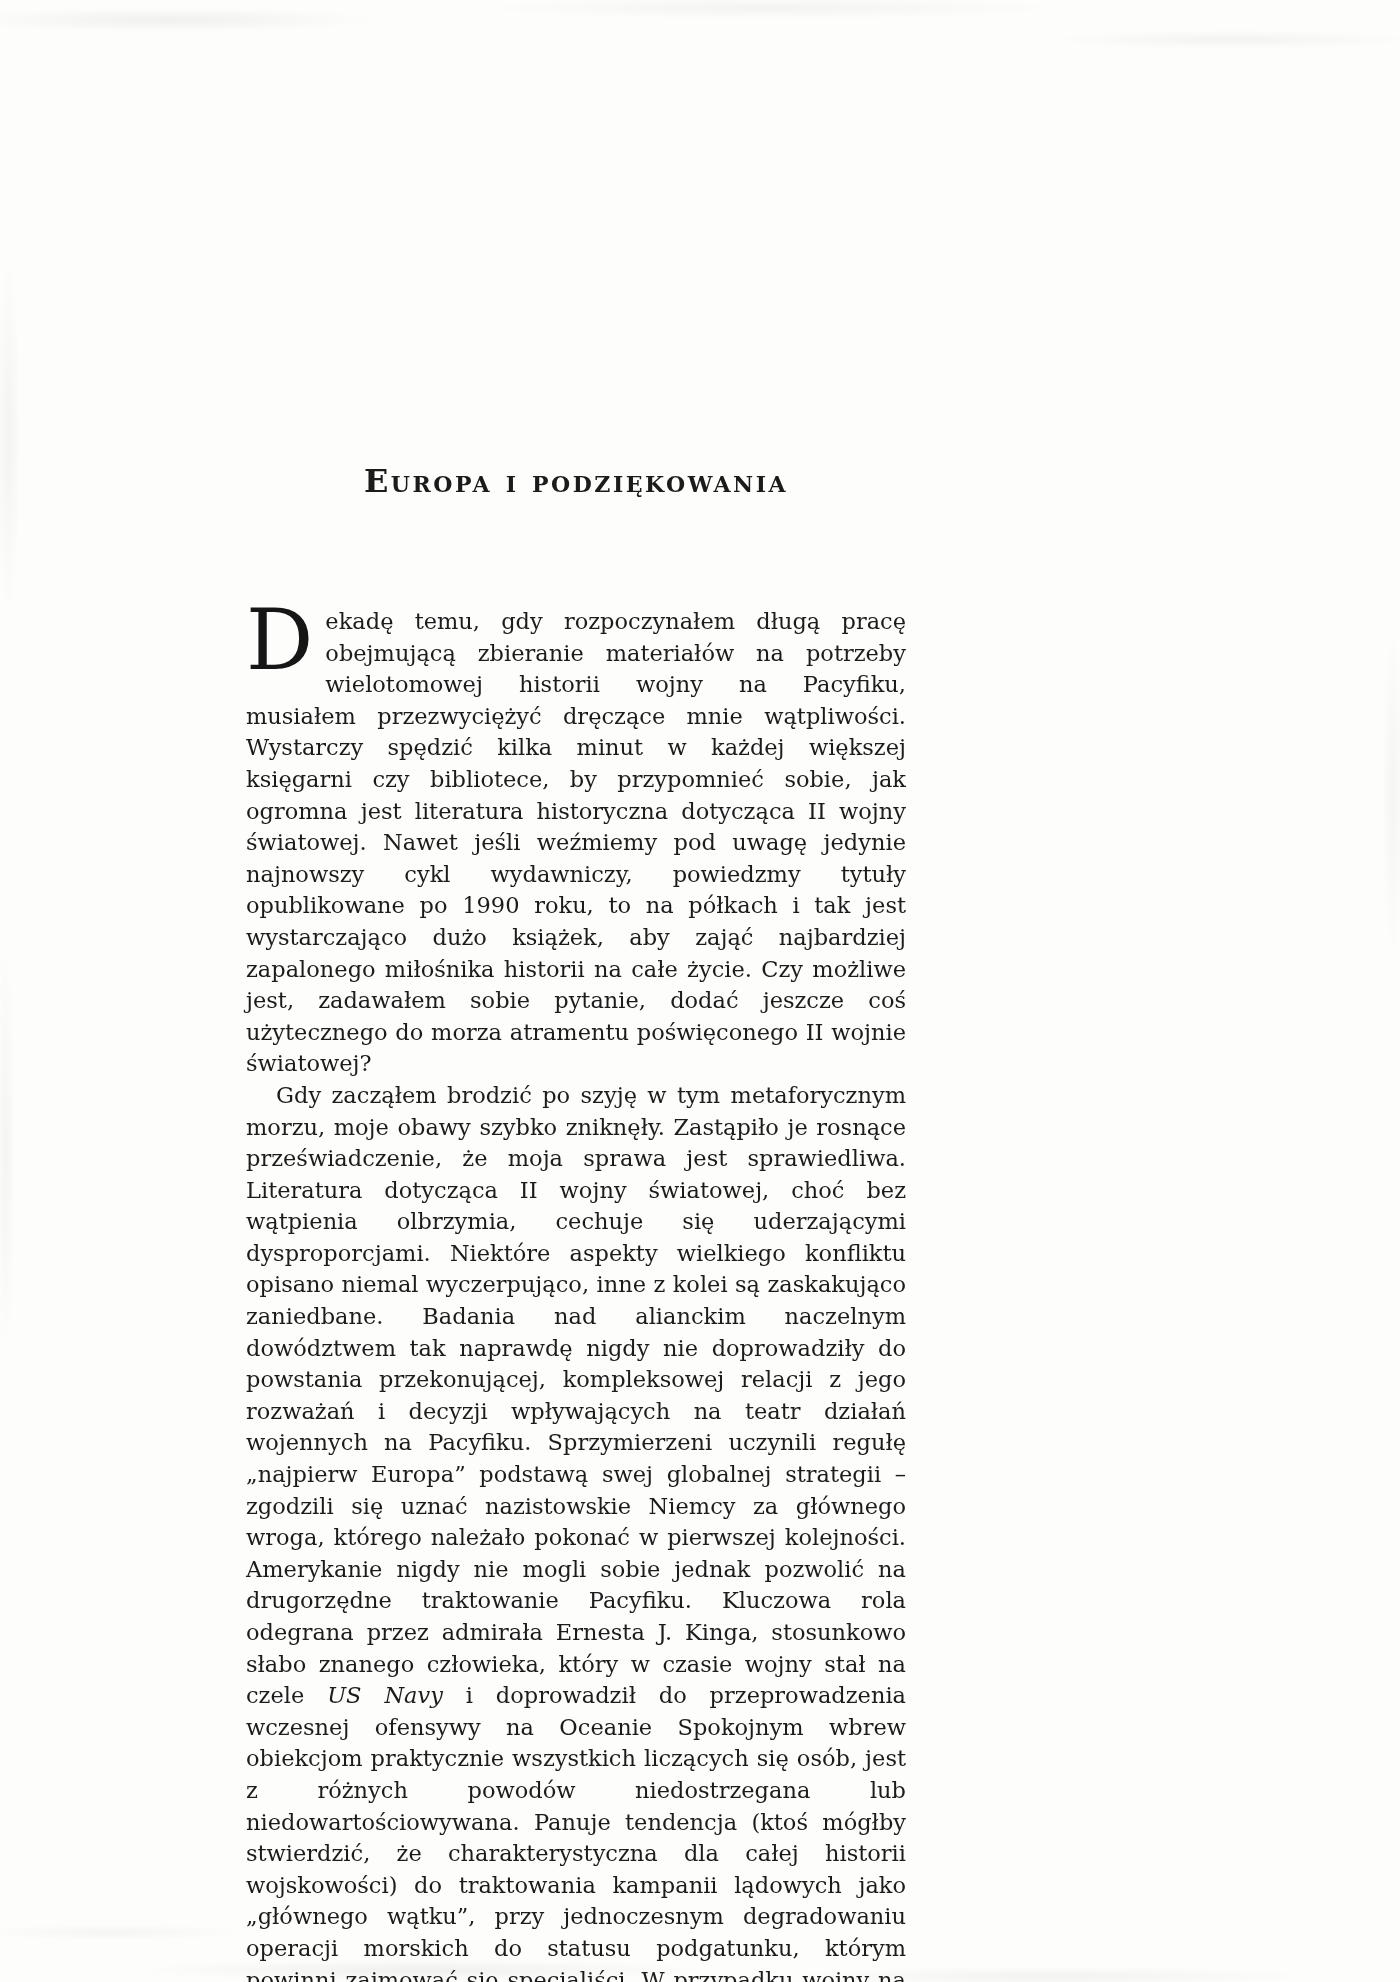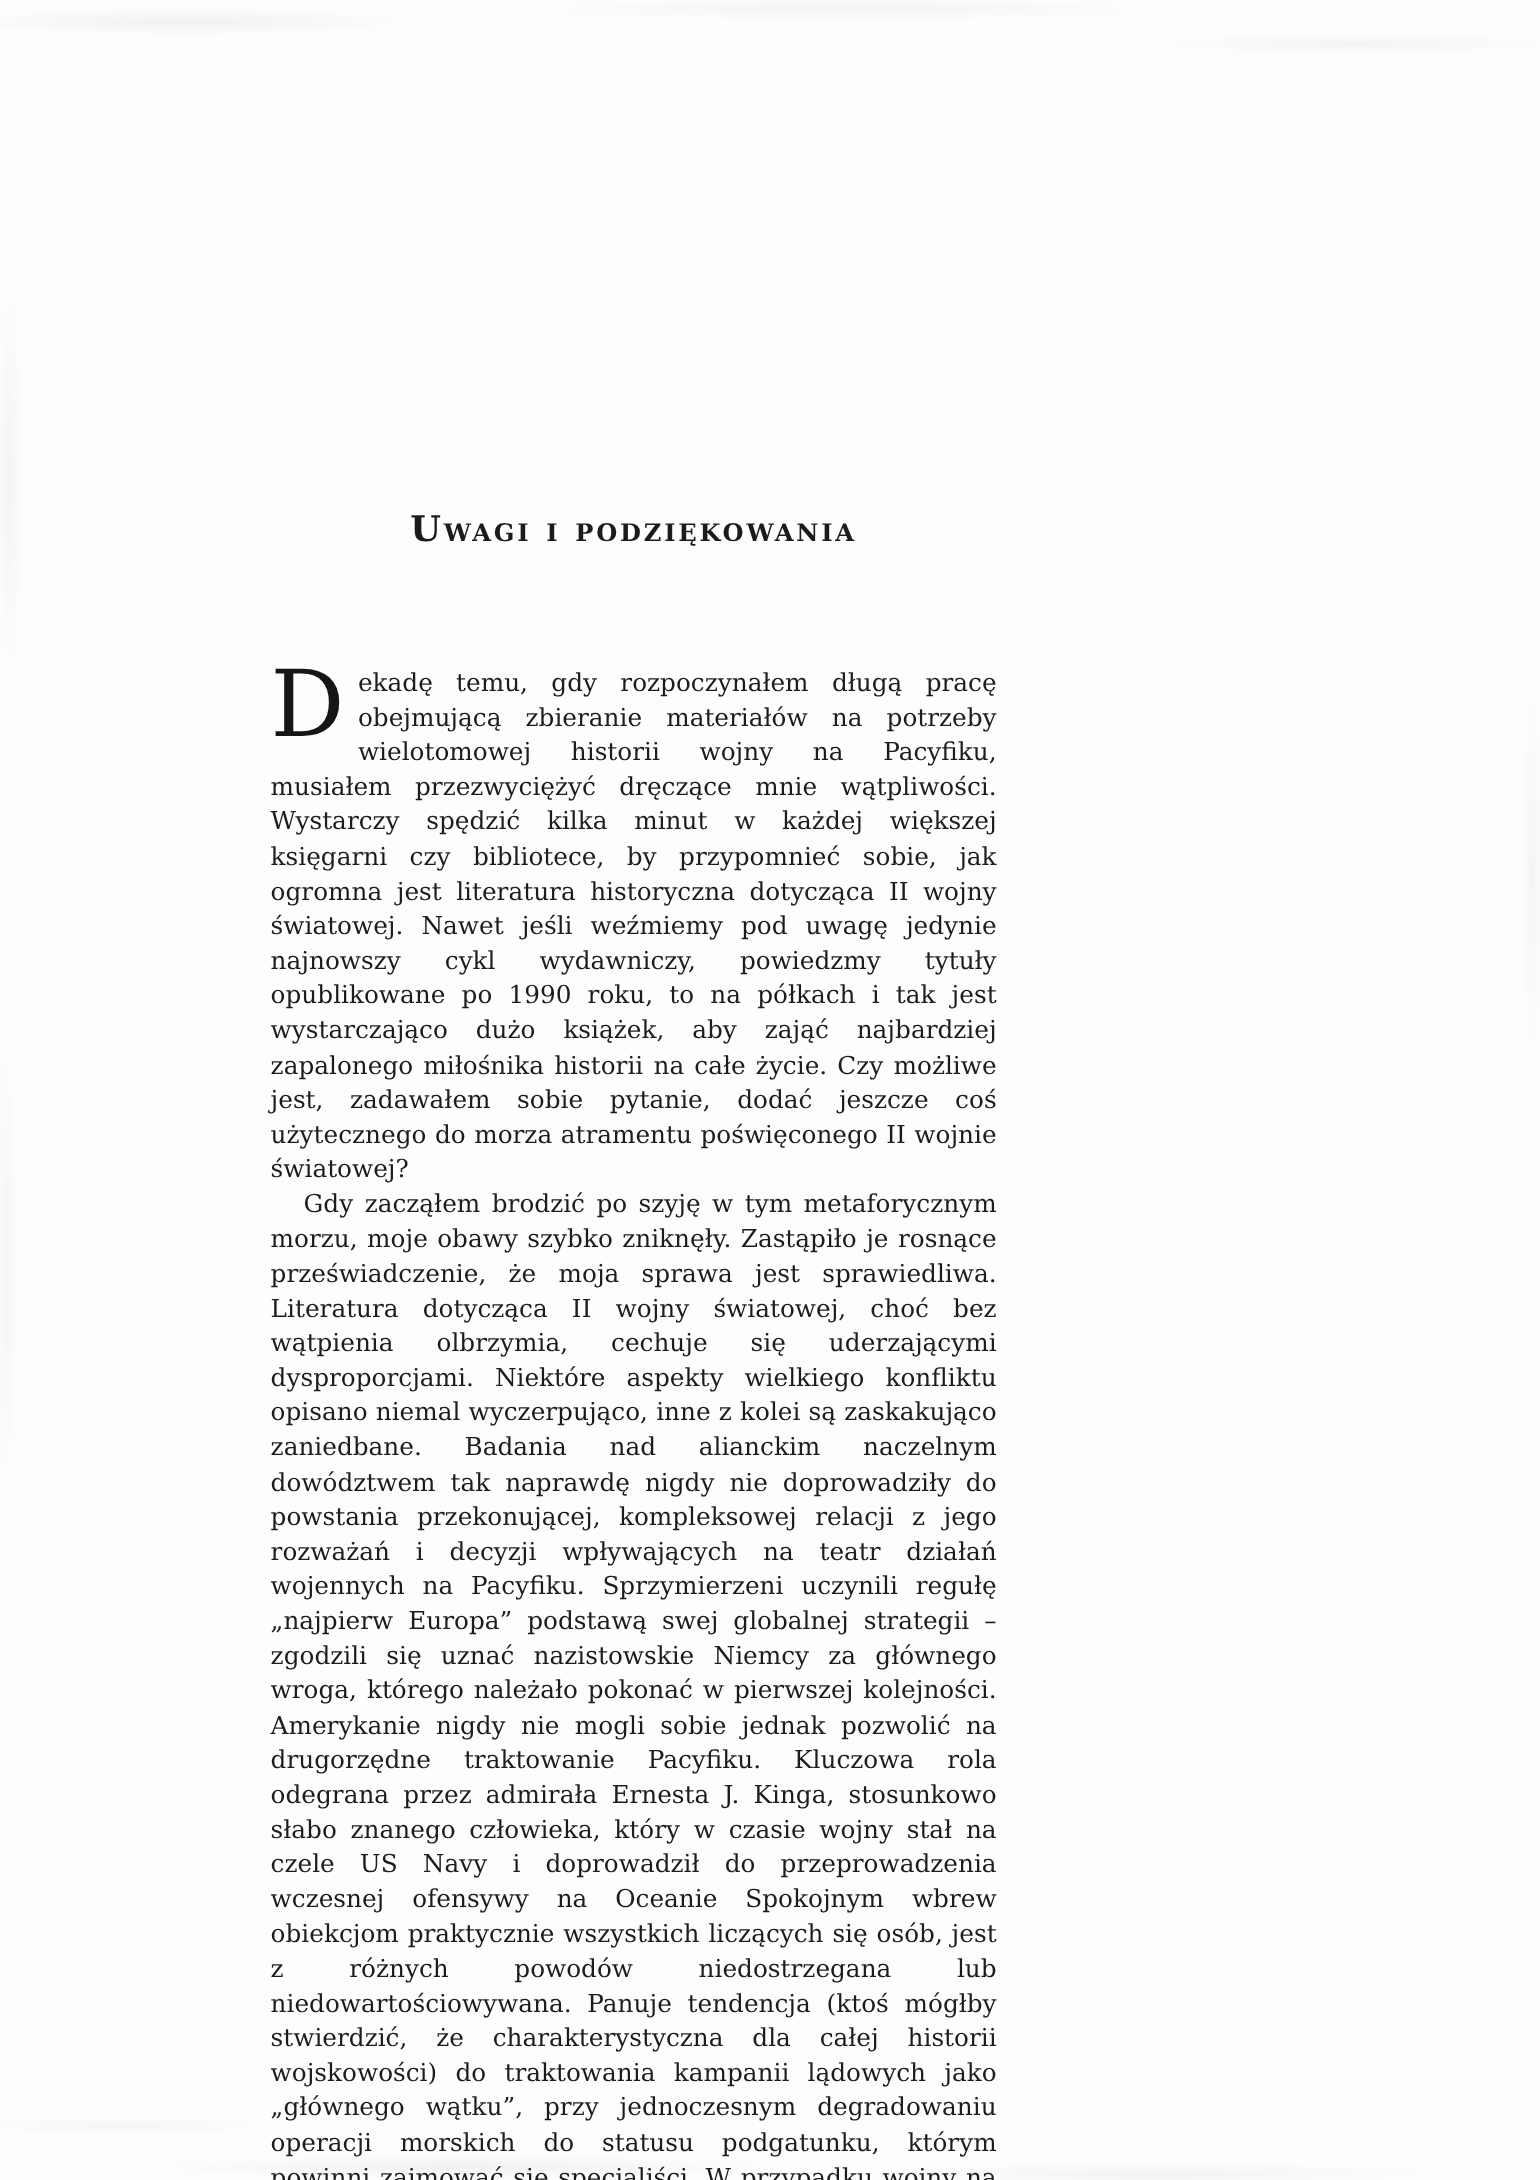--- a/index.html
+++ b/index.html
@@ -70,31 +70,32 @@
     text-indent: 30px;
   }
   .drop-cap {
     float: left;
     font-size: 84px;
     line-height: 63px;
     padding: 3px 12px 0 0;
     color: #161616;
   }
   .italic-term {
+    font-style: italic;
   }
 </style>
 </head>
 <body>
 
 <div class="page">
   <div class="scan-noise"></div>
 
   <div class="content">
 
-    <h1 class="chapter-title">Uwagi i podziękowania</h1>
+    <h1 class="chapter-title">Europa i podziękowania</h1>
 
     <div class="body-text">
 
       <p class="paragraph-first"><span class="drop-cap">D</span><span>ekadę temu, gdy rozpoczynałem długą pracę obejmującą zbieranie materiałów na potrzeby wielotomowej historii wojny na Pacyfiku, musiałem przezwyciężyć dręczące mnie wątpliwości. Wystarczy spędzić kilka minut w każdej większej księgarni czy bibliotece, by przypomnieć sobie, jak ogromna jest literatura historyczna dotycząca II wojny światowej. Nawet jeśli weźmiemy pod uwagę jedynie najnowszy cykl wydawniczy, powiedzmy tytuły opublikowane po 1990 roku, to na półkach i tak jest wystarczająco dużo książek, aby zająć najbardziej zapalonego miłośnika historii na całe życie. Czy możliwe jest, zadawałem sobie pytanie, dodać jeszcze coś użytecznego do morza atramentu poświęconego II wojnie światowej?</span></p>
 
       <p class="paragraph-indented"><span>Gdy zacząłem brodzić po szyję w tym metaforycznym morzu, moje obawy szybko zniknęły. Zastąpiło je rosnące przeświadczenie, że moja sprawa jest sprawiedliwa. Literatura dotycząca II wojny światowej, choć bez wątpienia olbrzymia, cechuje się uderzającymi dysproporcjami. Niektóre aspekty wielkiego konfliktu opisano niemal wyczerpująco, inne z kolei są zaskakująco zaniedbane. Badania nad alianckim naczelnym dowództwem tak naprawdę nigdy nie doprowadziły do powstania przekonującej, kompleksowej relacji z jego rozważań i decyzji wpływających na teatr działań wojennych na Pacyfiku. Sprzymierzeni uczynili regułę „najpierw Europa” podstawą swej globalnej strategii – zgodzili się uznać nazistowskie Niemcy za głównego wroga, którego należało pokonać w pierwszej kolejności. Amerykanie nigdy nie mogli sobie jednak pozwolić na drugorzędne traktowanie Pacyfiku. Kluczowa rola odegrana przez admirała Ernesta J. Kinga, stosunkowo słabo znanego człowieka, który w czasie wojny stał na czele </span><span class="italic-term">US Navy</span><span> i doprowadził do przeprowadzenia wczesnej ofensywy na Oceanie Spokojnym wbrew obiekcjom praktycznie wszystkich liczących się osób, jest z różnych powodów niedostrzegana lub niedowartościowywana. Panuje tendencja (ktoś mógłby stwierdzić, że charakterystyczna dla całej historii wojskowości) do traktowania kampanii lądowych jako „głównego wątku”, przy jednoczesnym degradowaniu operacji morskich do statusu podgatunku, którym powinni zajmować się specjaliści. W przypadku wojny na Pacyfiku skłonność ta dokonała poważnych szkód. Aby to zrozumieć, wystarczy spojrzeć na mapę Oceanu Spokojnego: wojna przeciwko Japonii była prowadzona w przeważającym stopniu na morzu i w powietrzu, a kwestia zniszczenia nieprzyjacielskiej floty stanowiła podstawowy problem</span></p>
 
     </div>
   </div>
 </div>

